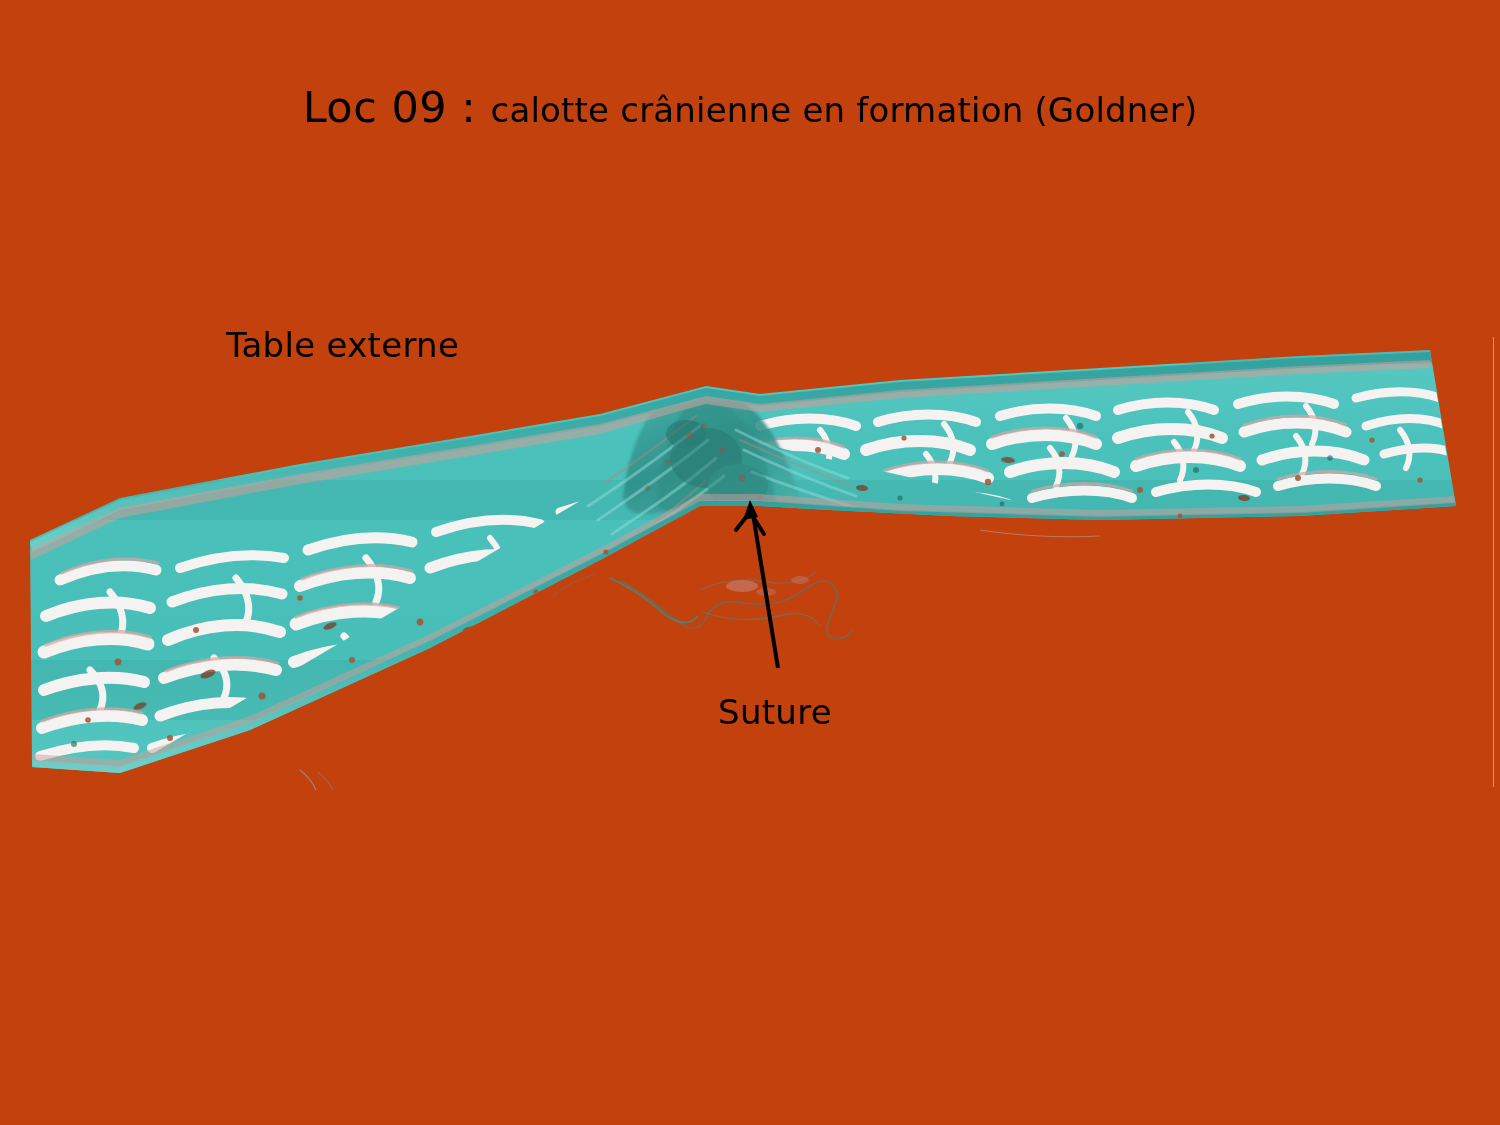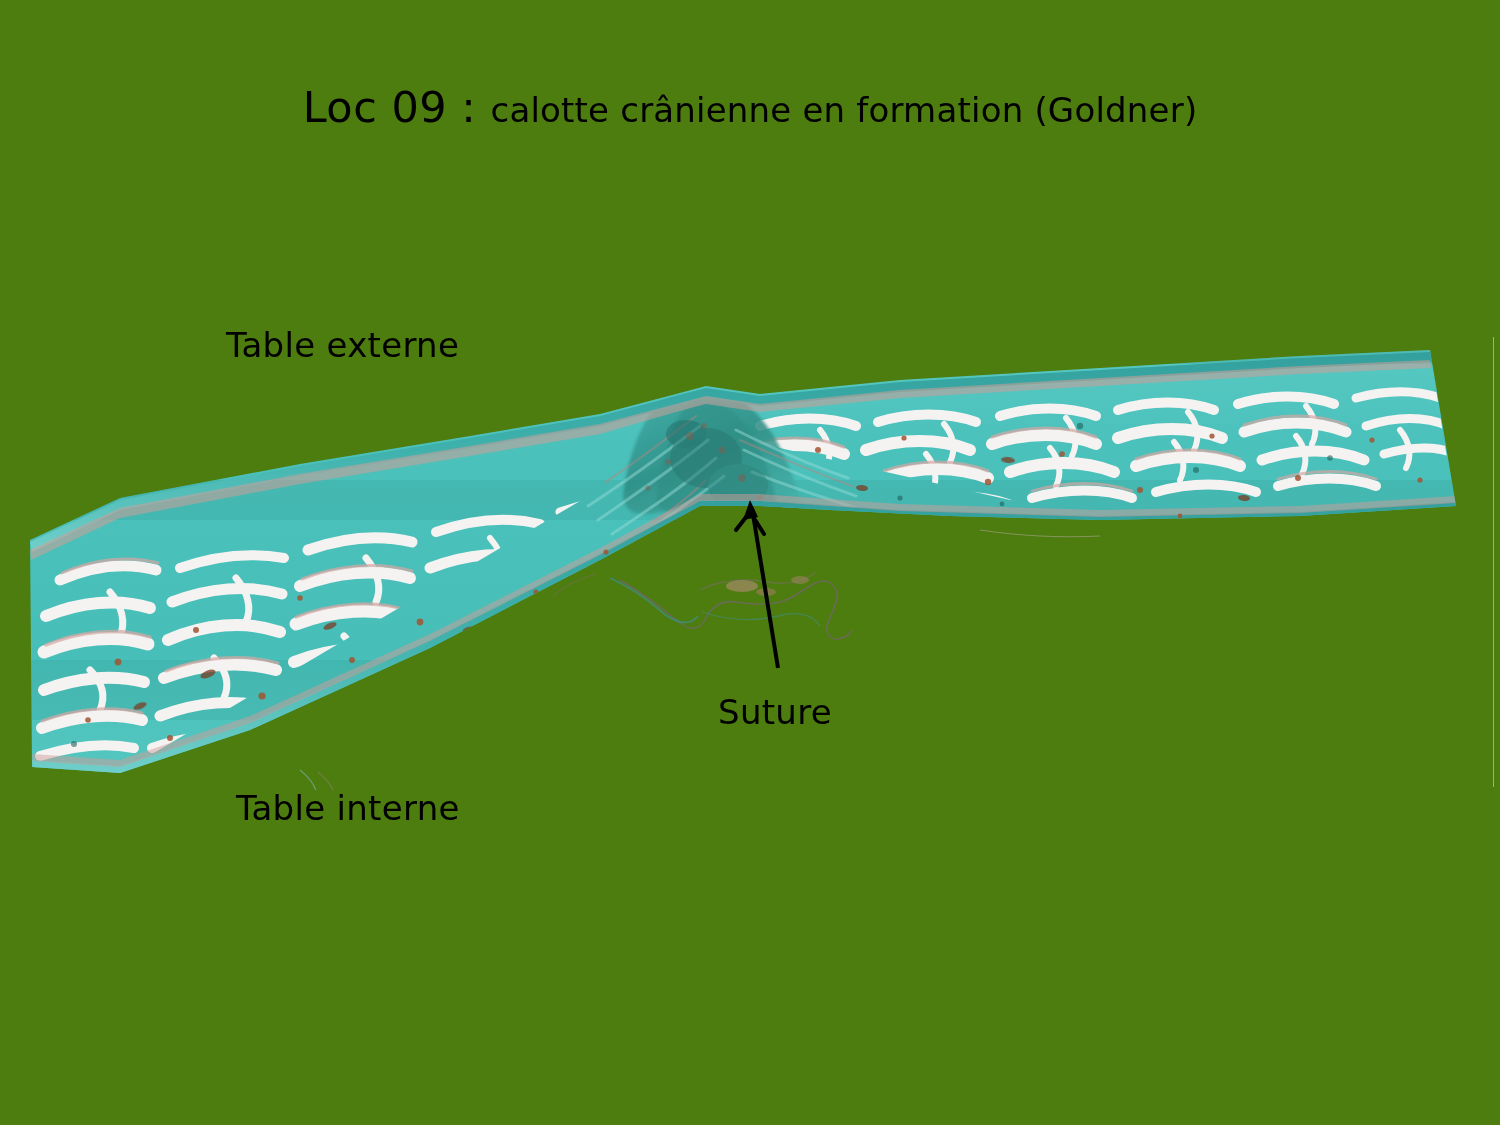--- a/index.html
+++ b/index.html
@@ -7,21 +7,21 @@
     padding: 0;
     background: #ffffff;
   }
   body {
     font-family: "DejaVu Sans", sans-serif;
   }
   #slide {
     position: relative;
     width: 1500px;
     height: 1125px;
-    background: #4d7c0f;
+    background: #c2410c;
     overflow: hidden;
   }
   
   #title-block {
     position: absolute;
     left: 0;
     top: 82px;
     width: 1500px;
     text-align: center;
     white-space: nowrap;
@@ -416,18 +416,17 @@
   </div>
 
   <svg id="arrow-layer" viewBox="0 0 1500 1125" xmlns="http://www.w3.org/2000/svg">
     <line x1="778" y1="668" x2="752" y2="508" stroke="#000000" stroke-width="4"></line>
     <polygon points="750,500 743,520 758,517" fill="#000000"></polygon>
     <line x1="750" y1="512" x2="736" y2="530" stroke="#000000" stroke-width="4" stroke-linecap="round"></line>
     <line x1="750" y1="512" x2="764" y2="534" stroke="#000000" stroke-width="4" stroke-linecap="round"></line>
   </svg>
 
   <div class="callout" id="label-table-externe">Table externe</div>
-  <div class="callout" id="label-table-interne">Table interne</div>
   <div class="callout" id="label-suture">Suture</div>
 
   <div id="right-rule"></div>
 
 </div>
 
 </body></html>

